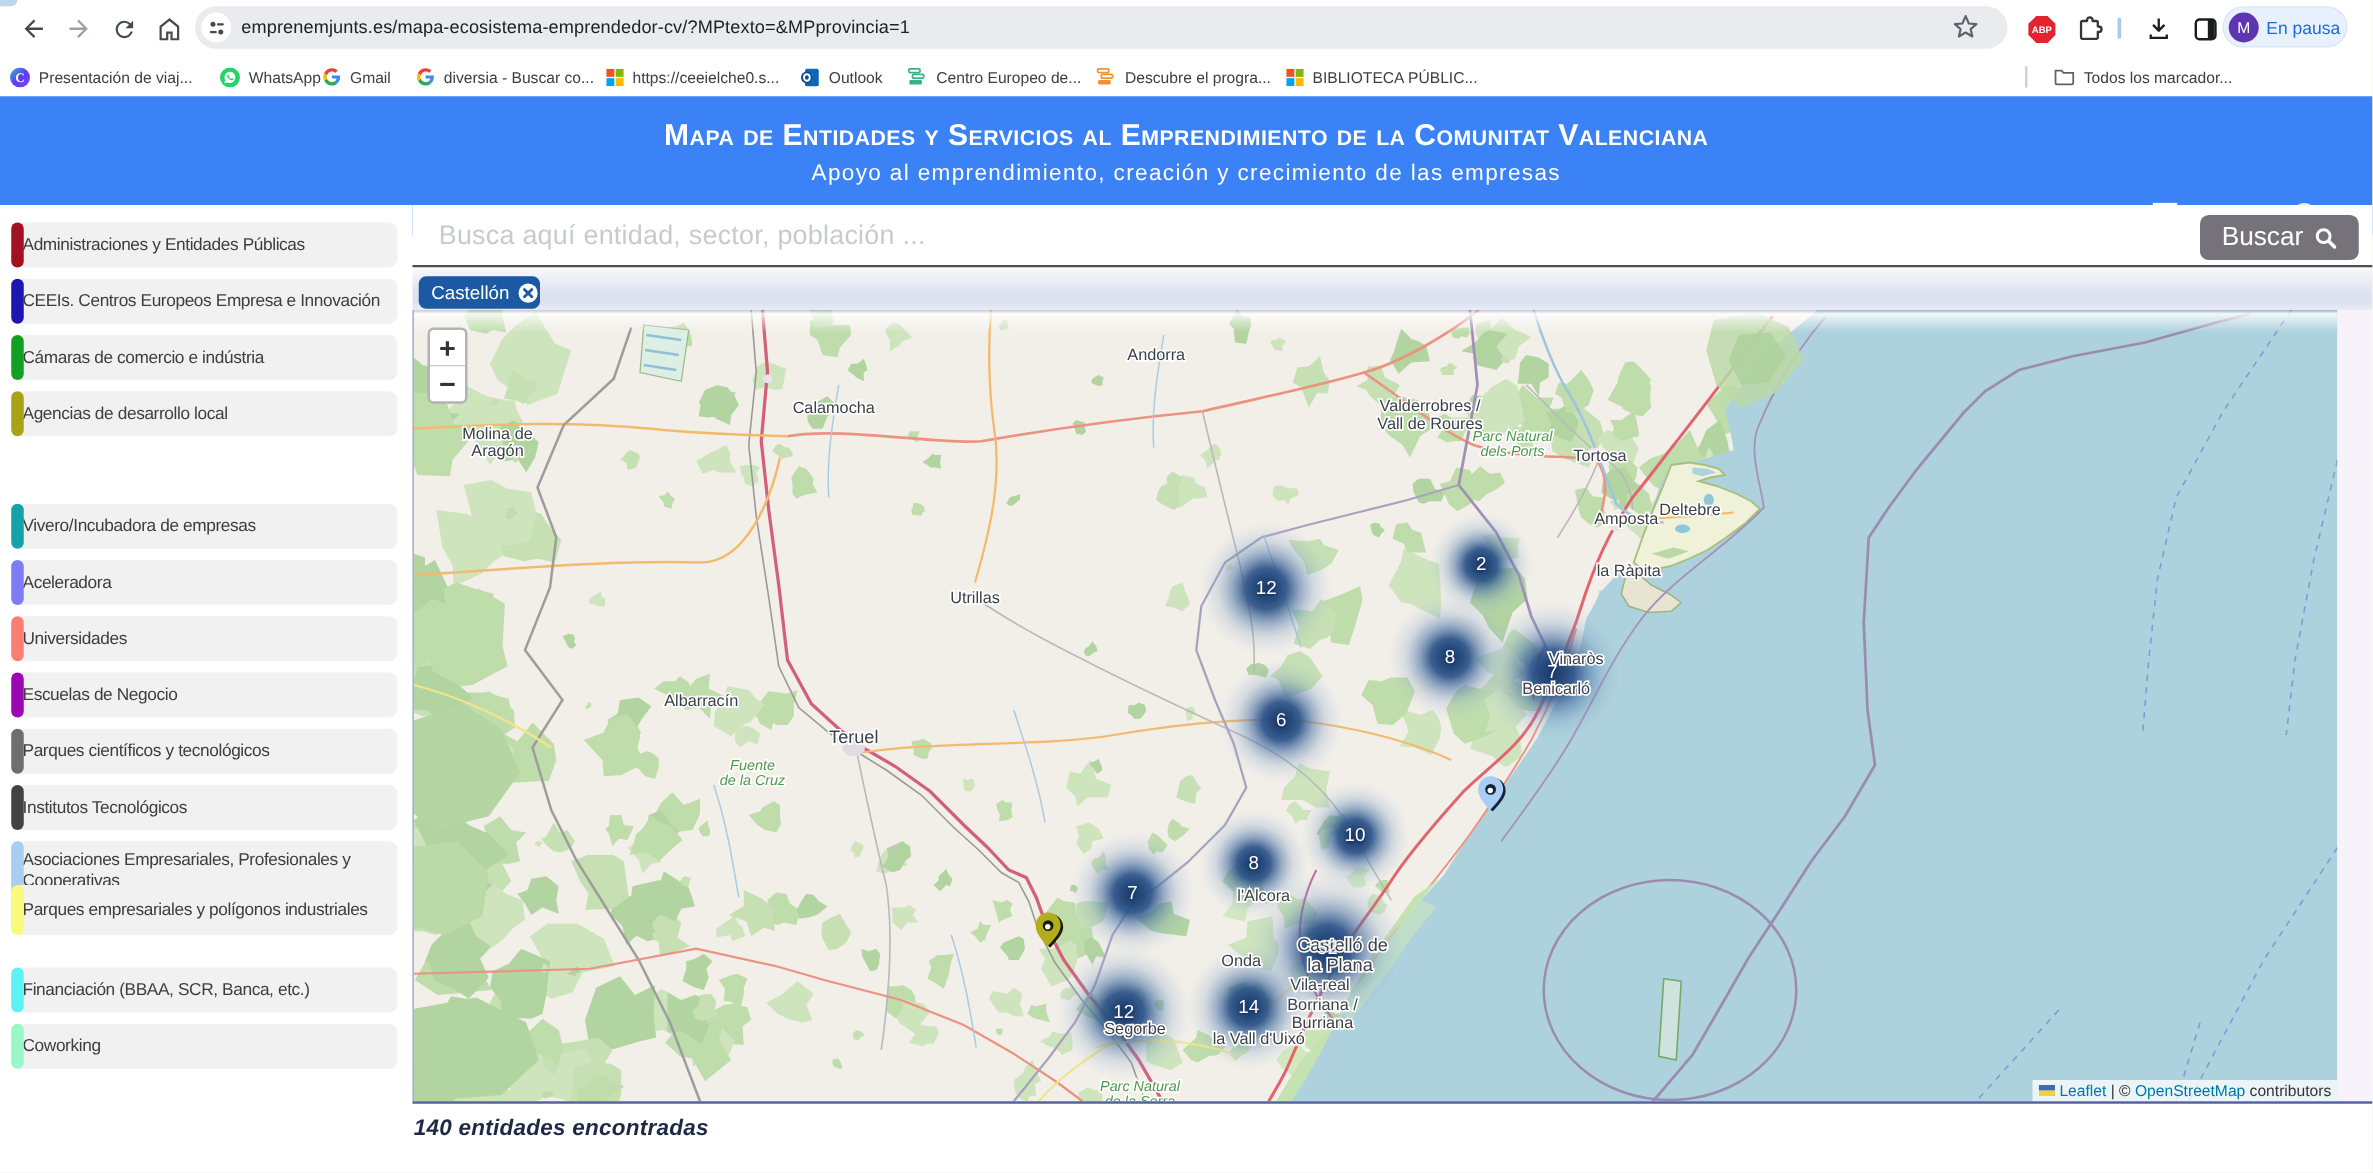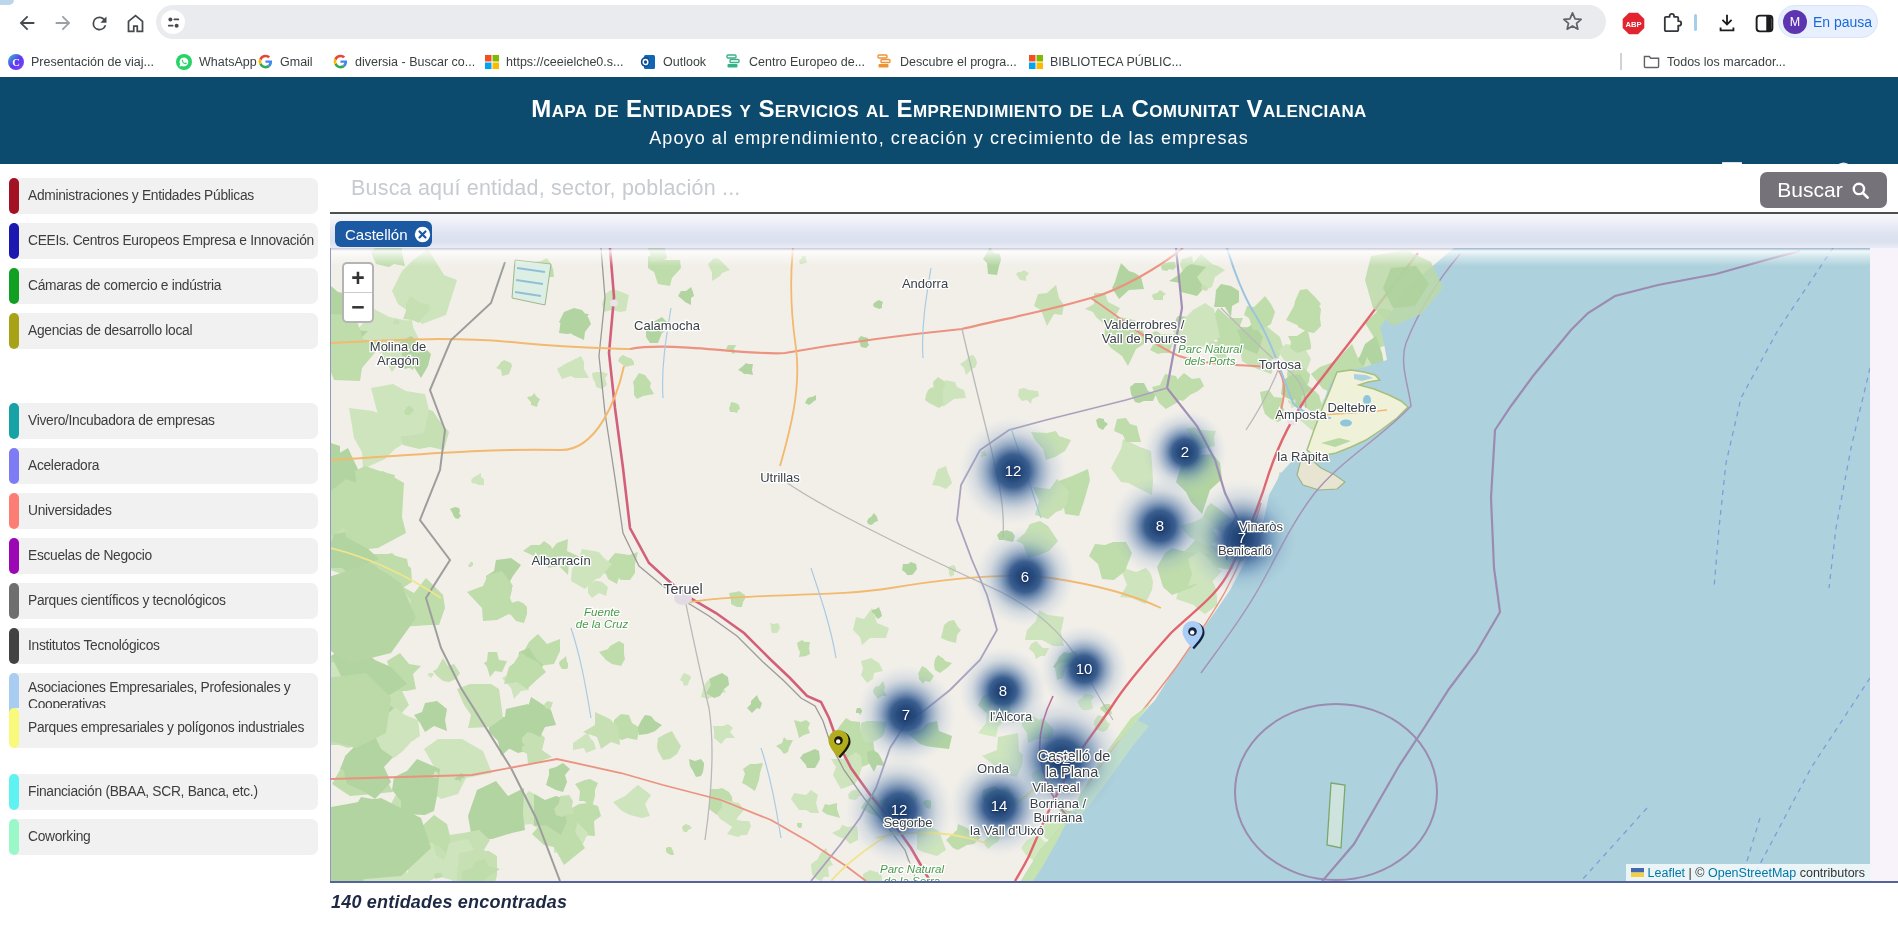--- a/index.html
+++ b/index.html
@@ -12,31 +12,31 @@
 .urltxt{position:absolute;left:37px;top:8.5px;font-size:14.5px;color:#202124;letter-spacing:.1px}
 .star{position:absolute;right:22px;top:5px}
 .profile{position:absolute;left:1778px;top:5px;width:100px;height:33px;border-radius:17px;background:#e8f0fd;border:1px solid #d7e5fb}
 .pavatar{position:absolute;left:4px;top:3.5px;width:24px;height:24px;border-radius:50%;background:#5e35b1;color:#fff;
  font-size:12.5px;display:flex;align-items:center;justify-content:center}
 .ptxt{position:absolute;left:34px;top:8px;font-size:14px;color:#1a6bd8}
 
 .bookmarks{position:absolute;left:0;top:46px;width:1898px;height:31px;background:#fff;font-size:12.5px;color:#3c4043}
 .bm{position:absolute;top:0;height:31px;display:flex;align-items:center;gap:7px;white-space:nowrap}
 
-.hdr{position:absolute;left:0;top:77px;width:1898px;height:111px;background:#0c4a6e;color:#fff}
+.hdr{position:absolute;left:0;top:77px;width:1898px;height:111px;background:#3b82f6;color:#fff}
 .hdr h1{position:absolute;top:18px;left:0;width:100%;text-align:center;font-size:24px;font-weight:700;
  font-variant:small-caps;letter-spacing:.4px}
 .hdr h2{position:absolute;top:51px;left:0;width:100%;text-align:center;font-size:18px;font-weight:400;letter-spacing:1.1px}
 .hdr .links{position:absolute;right:9px;bottom:7px;font-size:16.5px;display:flex;align-items:flex-start;gap:7px;letter-spacing:.3px}
 
 .side{position:absolute;left:0;top:164px;width:330px;height:774px;background:#fff}
 .sbtn{position:absolute;left:9px;width:309px;background:#f1f1f1;border-radius:7px;display:flex;align-items:center;
  font-size:13.8px;color:#3d3d3d;letter-spacing:-.3px}
 .sbar{position:absolute;left:0;top:0;bottom:0;width:10px;border-radius:6px}
-.slbl{margin-left:19px;line-height:16.5px;white-space:nowrap}
+.slbl{margin-left:9px;line-height:16.5px;white-space:nowrap}
 
 .srow{position:absolute;left:330px;top:164px;width:1568px;height:50px;background:#fff;border-bottom:2px solid #4e4e4e}
 .ph{position:absolute;left:21px;top:12px;font-size:21.5px;color:#c6cbd1;letter-spacing:.2px}
 .buscar{position:absolute;right:11px;top:8px;width:127px;height:36px;background:#757379;border-radius:7px;color:#fff;
  font-size:21px;display:flex;align-items:center;justify-content:center;gap:8px}
 .chiprow{position:absolute;left:330px;top:214px;width:1568px;height:34px;
  background:linear-gradient(180deg,#f8f9fc 0%,#e0e4f2 55%,#dbe0ef 80%,#e9ecf6 100%)}
 .chip{position:absolute;left:5px;top:7px;height:26px;background:#1c59a3;border-radius:6px;color:#fff;font-size:15px;
  display:flex;align-items:center;padding:0 1px 0 10px;gap:6px}
 .rightstrip{position:absolute;left:1870px;top:248px;width:28px;height:633px;background:#f8f2fa}
@@ -81,20 +81,21 @@
     </div>
  <div class="urlbar">
    <div class="urlbadge">
         <svg width="15" height="15" viewBox="0 0 24 24" fill="#47484a">
           <circle cx="7" cy="7" r="3.2"></circle>
           <rect x="12" y="5.6" width="9" height="2.9" rx="1.4"></rect>
           <circle cx="17" cy="17" r="3.2"></circle>
           <rect x="3" y="15.6" width="9" height="2.9" rx="1.4"></rect>
         </svg>
       </div>
+   <div class="urltxt">emprenemjunts.es/mapa-ecosistema-emprendedor-cv/?MPtexto=&amp;MPprovincia=1</div>
    <div class="star"><svg width="23" height="23" viewBox="0 0 24 24">
           <path d="m12 3 2.7 6.2 6.3.5-4.8 4.2 1.4 6.1L12 16.7 6.4 20l1.4-6.1L3 9.7l6.3-.5z" fill="none" stroke="#5f6368" stroke-width="1.8" stroke-linejoin="round"></path>
         </svg></div>
  </div>
  <div class="tico" style="left:1615px">
       <svg width="27" height="27" viewBox="0 0 30 30">
         <path d="M10 3h10l7 7v10l-7 7H10l-7-7V10z" fill="#e1242f"></path>
         <text x="15" y="18.5" font-size="8.5" font-weight="bold" fill="#fff" text-anchor="middle" font-family="Liberation Sans">ABP</text>
       </svg>
     </div>

